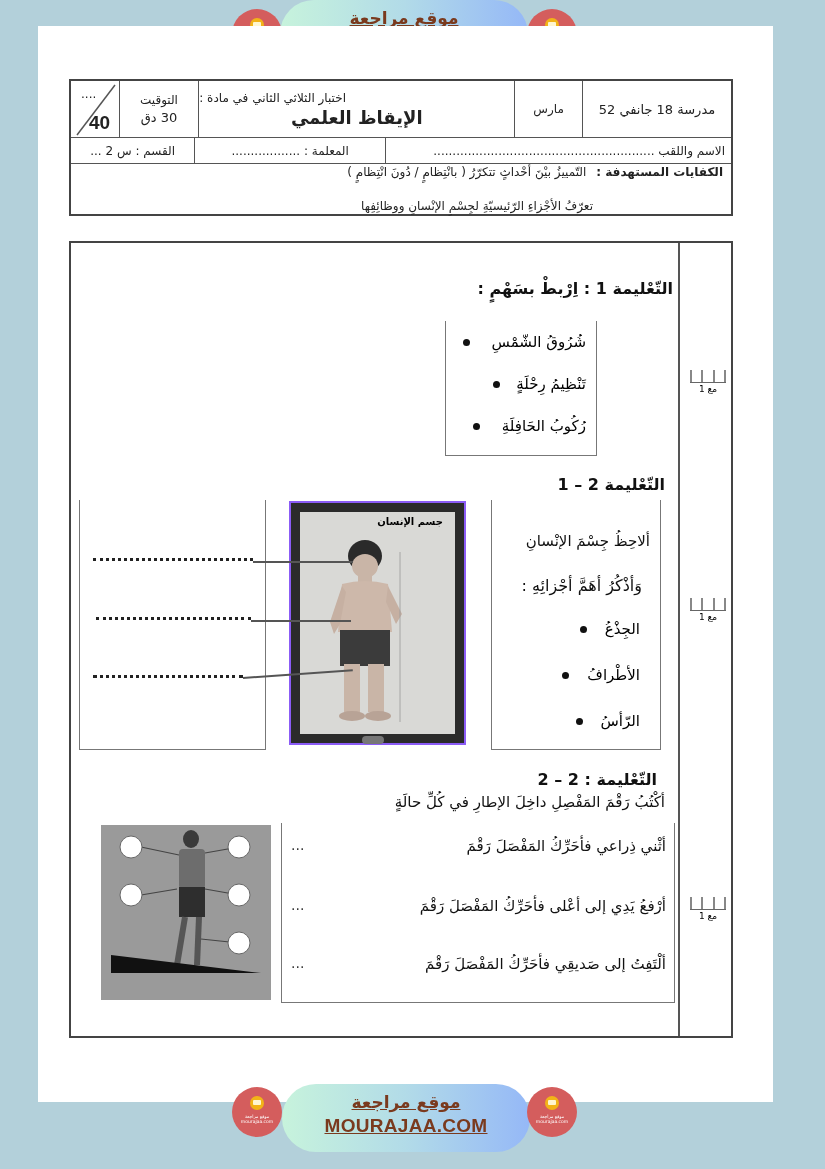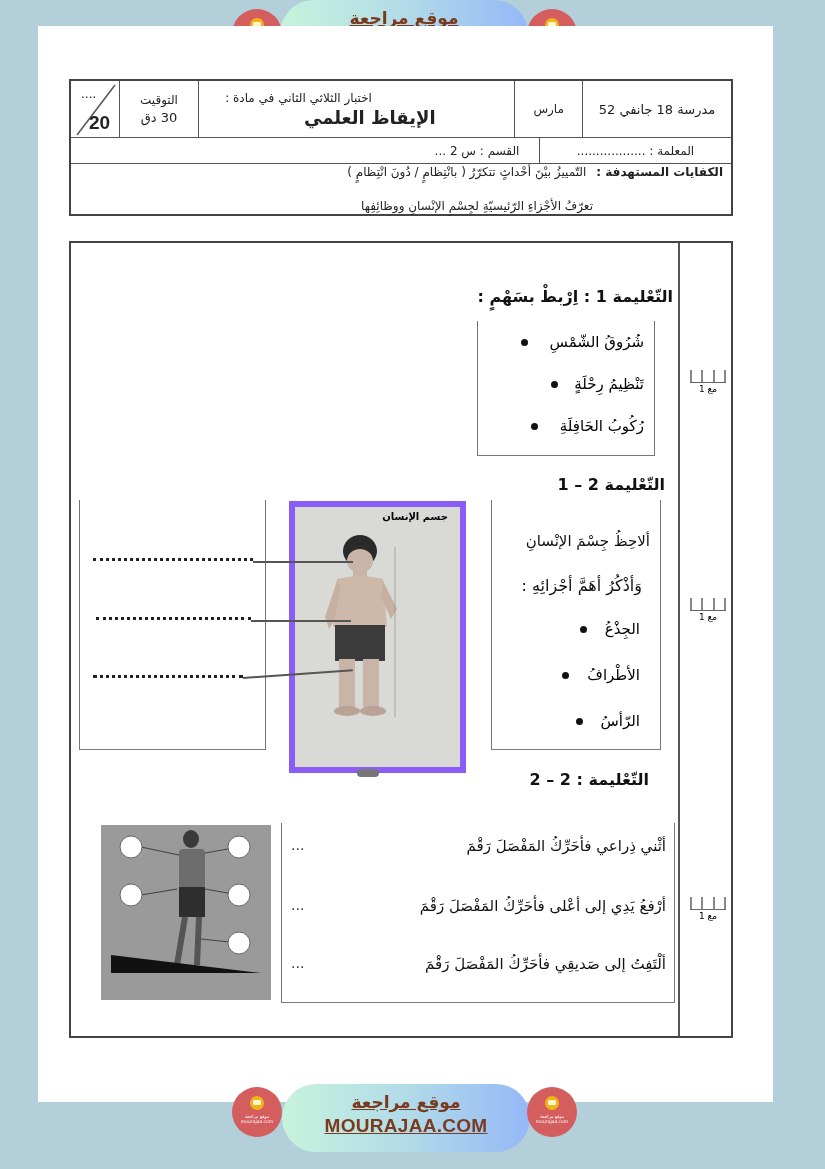--- a/index.html
+++ b/index.html
@@ -44,21 +44,21 @@
     .hdr { position: absolute; left: 69px; top: 79px; width: 664px; border: 2px solid #444; }
     .hrow { display: flex; flex-direction: row-reverse; border-bottom: 1.5px solid #555; }
     .hrow:last-child { border-bottom: none; }
     .hcell { border-left: 1.5px solid #555; display: flex; flex-direction: column; justify-content: center; align-items: center; direction: rtl; color: #222; }
     .hcell:last-child { border-left: none; }
     .r1 { height: 57px; }
     .r2 { height: 26px; }
     .r3 { height: 50px; }
     .school { width: 150px; font-size: 13px; }
     .month { width: 68px; font-size: 12px; }
-    .title { width: 318px; padding-left: 26px; }
+    .title { width: 318px; }
     .title .t1 { font-size: 12px; align-self: flex-end; padding-right: 60px; }
     .title .t2 { font-size: 18px; font-weight: bold; margin-top: 2px; }
     .timing { width: 80px; font-size: 12px; }
     .timing .v { font-size: 13px; margin-top: 3px; }
     .score { width: 48px; position: relative; }
     .score .dots { position: absolute; top: 6px; left: 10px; font-size: 12px; }
     .score .twenty { position: absolute; bottom: 3px; left: 18px; font-size: 19px; font-weight: bold; font-family: "Liberation Sans", sans-serif; }
     .score svg { position: absolute; left: 0; top: 0; }
     .name { width: 348px; align-items: flex-start; padding-right: 6px; font-size: 12px; }
     .teacher { width: 192px; font-size: 12px; }
@@ -114,24 +114,25 @@
     </div>
     <div class="hcell timing">
       <span>التوقيت</span>
       <span class="v">30 دق</span>
     </div>
     <div class="hcell score">
       <svg width="48" height="57">
           <line x1="6" y1="54" x2="44" y2="4" stroke="#555" stroke-width="1.5"></line>
         </svg>
       <span class="dots">....</span>
-      <span class="twenty">20</span>
+      <span class="twenty">40</span>
     </div>
   </div>
   <div class="hrow r2">
+    <div class="hcell name">الاسم واللقب ..........................................................</div>
     <div class="hcell teacher">المعلمة : ..................</div>
     <div class="hcell section">القسم : س 2 ...</div>
   </div>
   <div class="hrow r3">
     <div class="hcell comp">
       <div class="line">
         <span class="lbl">الكفايات المستهدفة :</span>
         <span>التّمييزُ بيْنَ أحْداثٍ تتكرّرُ ( بانْتِظامٍ / دُونَ انْتِظامٍ )</span>
       </div>
       <div class="l2">تعرّفُ الأجْزاءِ الرّئيسيّةِ لجِسْمِ الإنْسانِ ووظائِفِها</div>
@@ -163,22 +164,22 @@
       <div class="ticks">
           <span style="left:0"></span>
           <span style="left:11px"></span>
           <span style="left:23px"></span>
           <span style="left:34px"></span>
         </div>
       <div class="lab">مع 1</div>
     </div>
   </div>
 
-  <div class="q qh" style="right:58px; top:36px;margin-top:8px;">التّعْليمة 1 : اِرْبطْ بسَهْمٍ :</div>
-  <div class="box" style="left:406px; top:78px; width:178px; height:135px;">
+  <div class="q qh" style="right:58px; top:36px;">التّعْليمة 1 : اِرْبطْ بسَهْمٍ :</div>
+  <div class="box" style="left:374px; top:78px; width:152px; height:135px;">
     <div class="li" style="position:absolute; right:10px; top:12px; gap:22px;">
         <span>شُرُوقُ الشّمْسِ</span>
         <span class="b"></span>
       </div>
     <div class="li" style="position:absolute; right:10px; top:54px; gap:16px;">
         <span>تَنْظِيمُ رِحْلَةٍ</span>
         <span class="b"></span>
       </div>
     <div class="li" style="position:absolute; right:10px; top:96px; gap:22px;">
         <span>رُكُوبُ الحَافِلَةِ</span>
@@ -197,21 +198,21 @@
     <div class="li" style="position:absolute; right:20px; top:166px; gap:18px;">
         <span>الأطْرافُ</span>
         <span class="b"></span>
       </div>
     <div class="li" style="position:absolute; right:20px; top:212px; gap:18px;">
         <span>الرّأسُ</span>
         <span class="b"></span>
       </div>
   </div>
 
-  <div style="position:absolute; left:218px; top:258px; width:177px; height:272px; background:#2b2b2b; border:6px solid #8b5cf6; padding:0;">
+  <div style="position:absolute; left:218px; top:258px; width:177px; height:244px; background:#2b2b2b; border:2px solid #8b5cf6; padding:9px;">
     <div style="position:relative; width:100%; height:100%; background:#d9d9d6;">
       <div style="position:absolute; right:12px; top:4px; font-size:10px; font-weight:bold; direction:rtl;">جسم الإنسان</div>
       <svg width="155" height="220" style="position:absolute; left:0; top:0;">
         <ellipse cx="65" cy="44" rx="17" ry="16" fill="#2a2a2a"></ellipse>
         <ellipse cx="65" cy="54" rx="13" ry="12" fill="#c9b5a7"></ellipse>
         <rect x="58" y="64" width="14" height="8" fill="#c9b5a7"></rect>
         <path d="M42 72 Q65 66 88 72 L92 120 L38 120 Z" fill="#cdb8aa"></path>
         <path d="M42 74 L30 110 L34 122 L40 112 L46 80 Z" fill="#c6b0a2"></path>
         <path d="M88 74 L102 102 L96 112 L86 90 Z" fill="#c6b0a2"></path>
         <rect x="40" y="118" width="50" height="36" fill="#3b3b3b"></rect>
@@ -226,21 +227,22 @@
   </div>
 
   <div class="box" style="left:8px; top:257px; width:187px; height:250px;"></div>
   <div class="dotline" style="left:22px; top:315px; width:160px;"></div>
   <div class="dotline" style="left:25px; top:374px; width:155px;"></div>
   <div class="dotline" style="left:22px; top:432px; width:150px;"></div>
   <div class="arrow" style="left:182px; top:318px; width:100px;"></div>
   <div class="arrow" style="left:180px; top:377px; width:100px;"></div>
   <div class="arrow" style="left:172px; top:434px; width:110px; transform:rotate(-4deg); transform-origin:left;"></div>
 
-  <div class="q qh" style="right:82px; top:527px;">التّعْليمة : 2 – 2</div>
+  <div class="q qh" style="right:74px; top:527px;">التّعْليمة : 2 – 2</div>
+  <div class="q" style="right:66px; top:550px; font-size:15px;">أكْتُبُ رَقْمَ المَفْصِلِ داخِلَ الإطارِ في كُلِّ حالَةٍ</div>
   <div class="box" style="left:210px; top:580px; width:394px; height:180px; border-top:none;">
     <div class="q" style="right:8px; top:14px; font-size:15px;">أثْني ذِراعي فأحَرِّكُ المَفْصَلَ رَقْمَ</div>
     <div class="q" style="right:8px; top:74px; font-size:15px;">أرْفعُ يَدِي إلى أعْلى فأحَرِّكُ المَفْصَلَ رَقْمَ</div>
     <div class="q" style="right:8px; top:132px; font-size:15px;">ألْتَفِتُ إلى صَديقِي فأحَرِّكُ المَفْصَلَ رَقْمَ</div>
   </div>
   <div class="ans" style="left:220px; top:594px;">...</div>
   <div class="ans" style="left:220px; top:654px;">...</div>
   <div class="ans" style="left:220px; top:712px;">...</div>
 
   <div style="position:absolute; left:30px; top:582px; width:170px; height:175px; background:#9a9a9a;">

